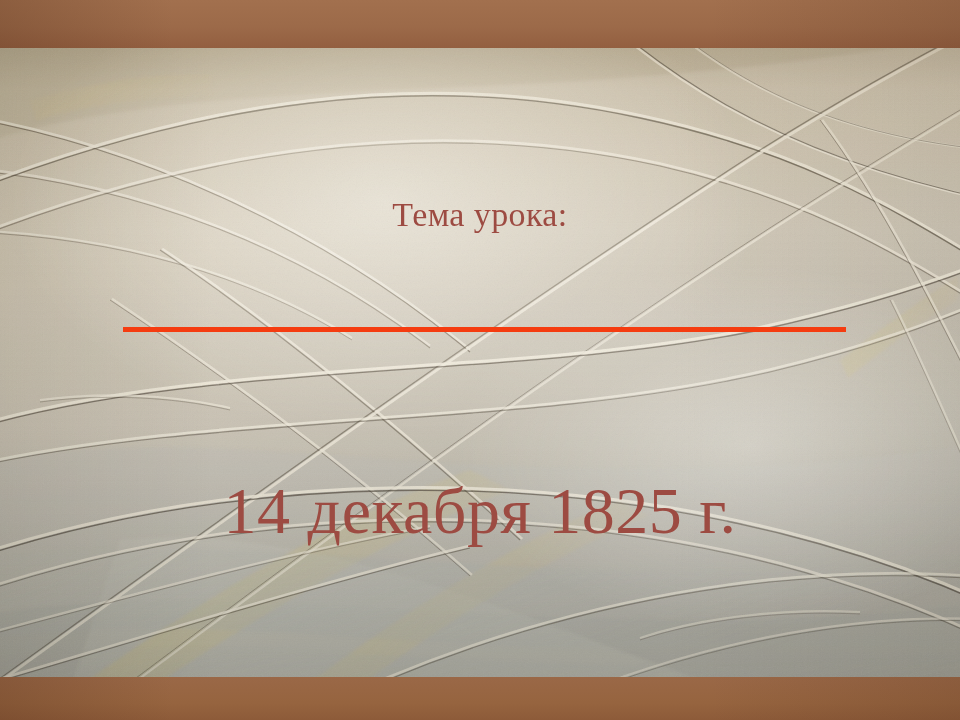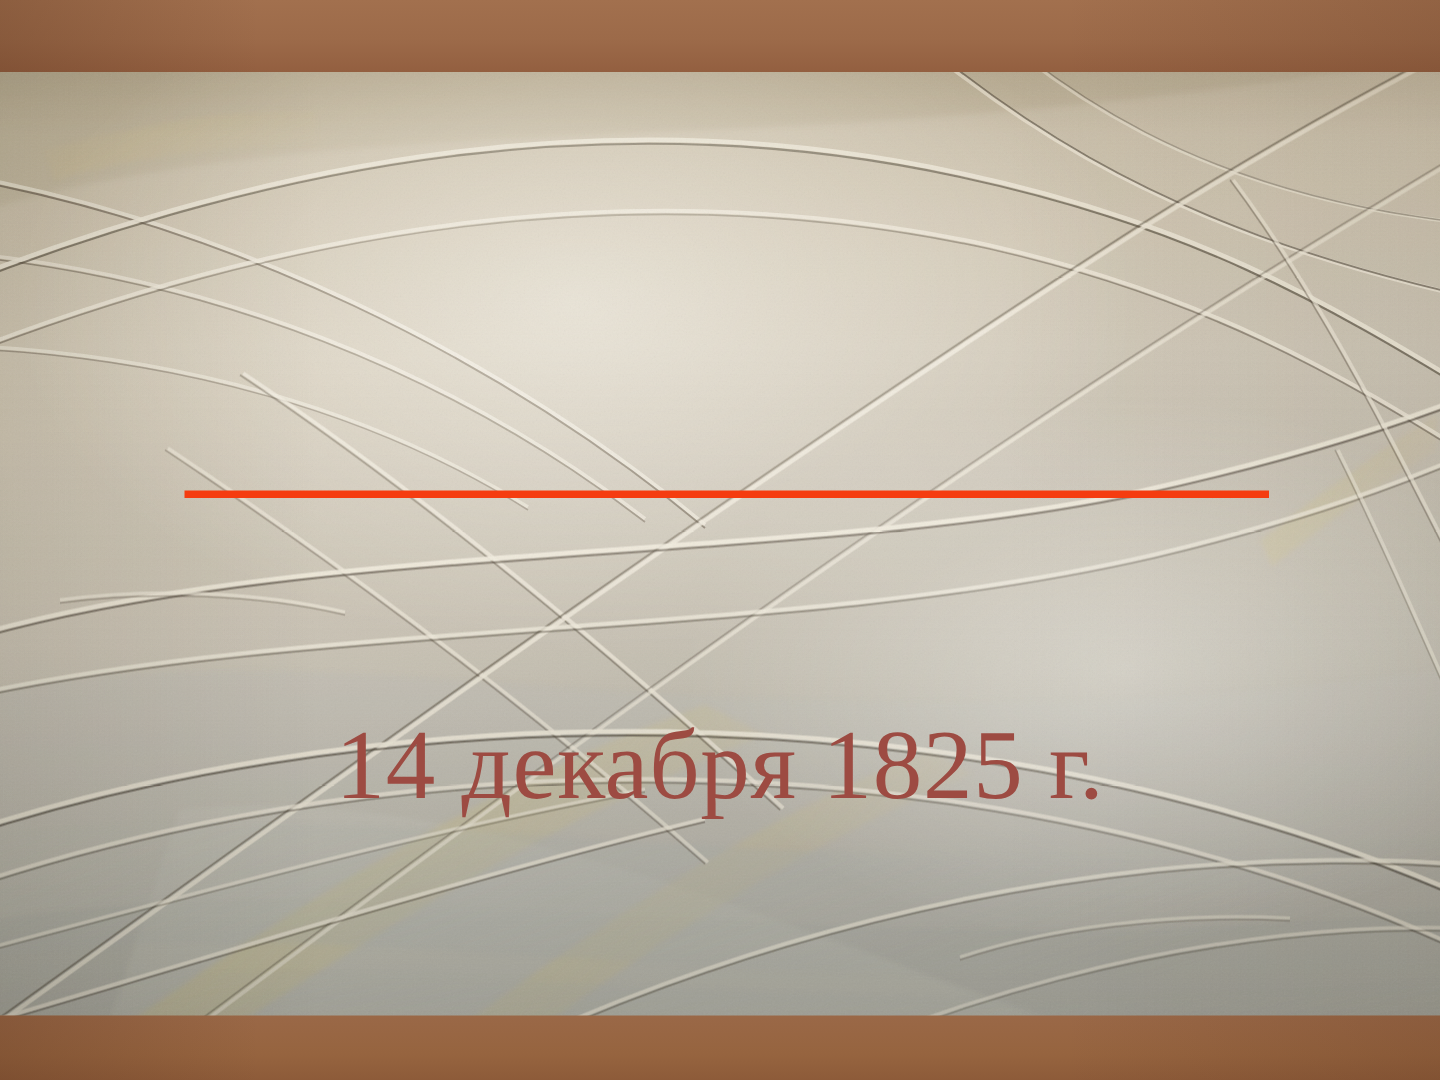--- a/index.html
+++ b/index.html
@@ -314,19 +314,20 @@
     <rect width="960" height="720" filter="url(#noise)"></rect>
   </svg>
 
   <div class="band" id="band-top">
     <div class="band-shade"></div>
   </div>
   <div class="band" id="band-bottom">
     <div class="band-shade"></div>
   </div>
 
+  <p class="txt" id="subtitle">Тема урока:</p>
 
 
   <div id="title-underline"></div>
 
   <p class="txt" id="date">14 декабря 1825 г.</p>
 
 </div>
 
 </body></html>

